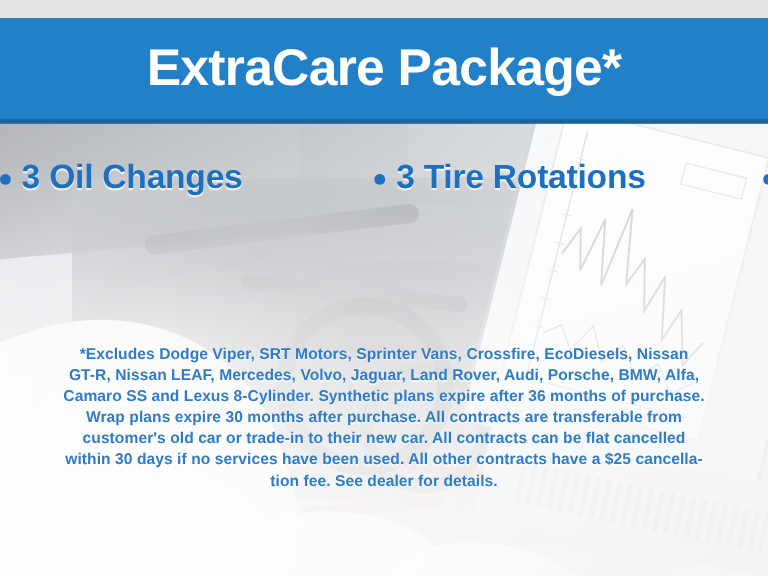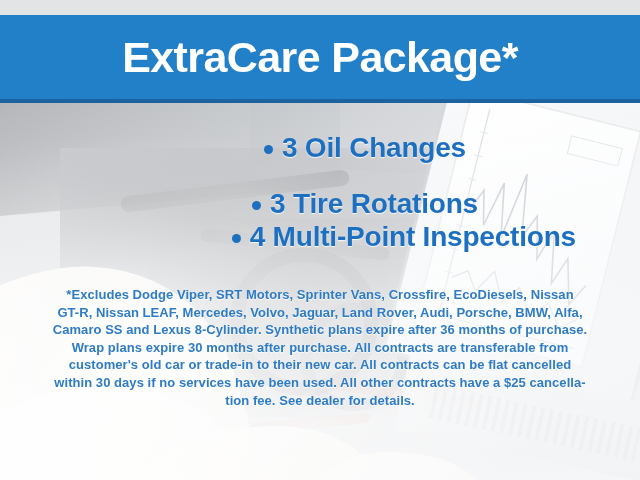--- a/index.html
+++ b/index.html
@@ -88,34 +88,34 @@
   #header-rule{position:absolute;left:0;top:84px;width:640px;height:4px;background:#1c629f;}
   #title{
     position:absolute;left:0;top:0;width:640px;height:84px;
     display:flex;align-items:center;justify-content:center;
     color:#ffffff;font-size:43px;font-weight:bold;letter-spacing:-.6px;
     white-space:nowrap;
   }
 
   
   #bullets{position:absolute;left:0;top:132px;width:592px;
-           display:flex;flex-direction:column;align-items:flex-end;
+           display:flex;flex-direction:row;align-items:flex-end;
            padding-right:16px;box-sizing:border-box;}
   .bullet{
     display:flex;align-items:center;white-space:nowrap;
     color:#1d6fc0;font-size:28px;font-weight:bold;letter-spacing:-.2px;
     line-height:1.16;
     text-shadow:0 1px 1px rgba(255,255,255,.85);
   }
   .bullet .dot{
     width:9px;height:9px;border-radius:50%;background:#1d6fc0;
     margin-right:9px;flex:0 0 auto;position:relative;top:1px;
   }
   .b1{margin-right:110px;}
-  .b2{margin-right:98px;margin-top:24px;}
+  .b2{margin-right:98px;}
   .b3{margin-right:0px;}
 
   
   #fineprint{
     position:absolute;left:28px;top:286px;width:584px;
     text-align:center;color:#2f7cc4;
     font-size:13px;font-weight:bold;line-height:17.6px;letter-spacing:.05px;
     text-shadow:0 1px 1px rgba(255,255,255,.9);
   }
   #fineprint .fl{display:block;white-space:nowrap;}

